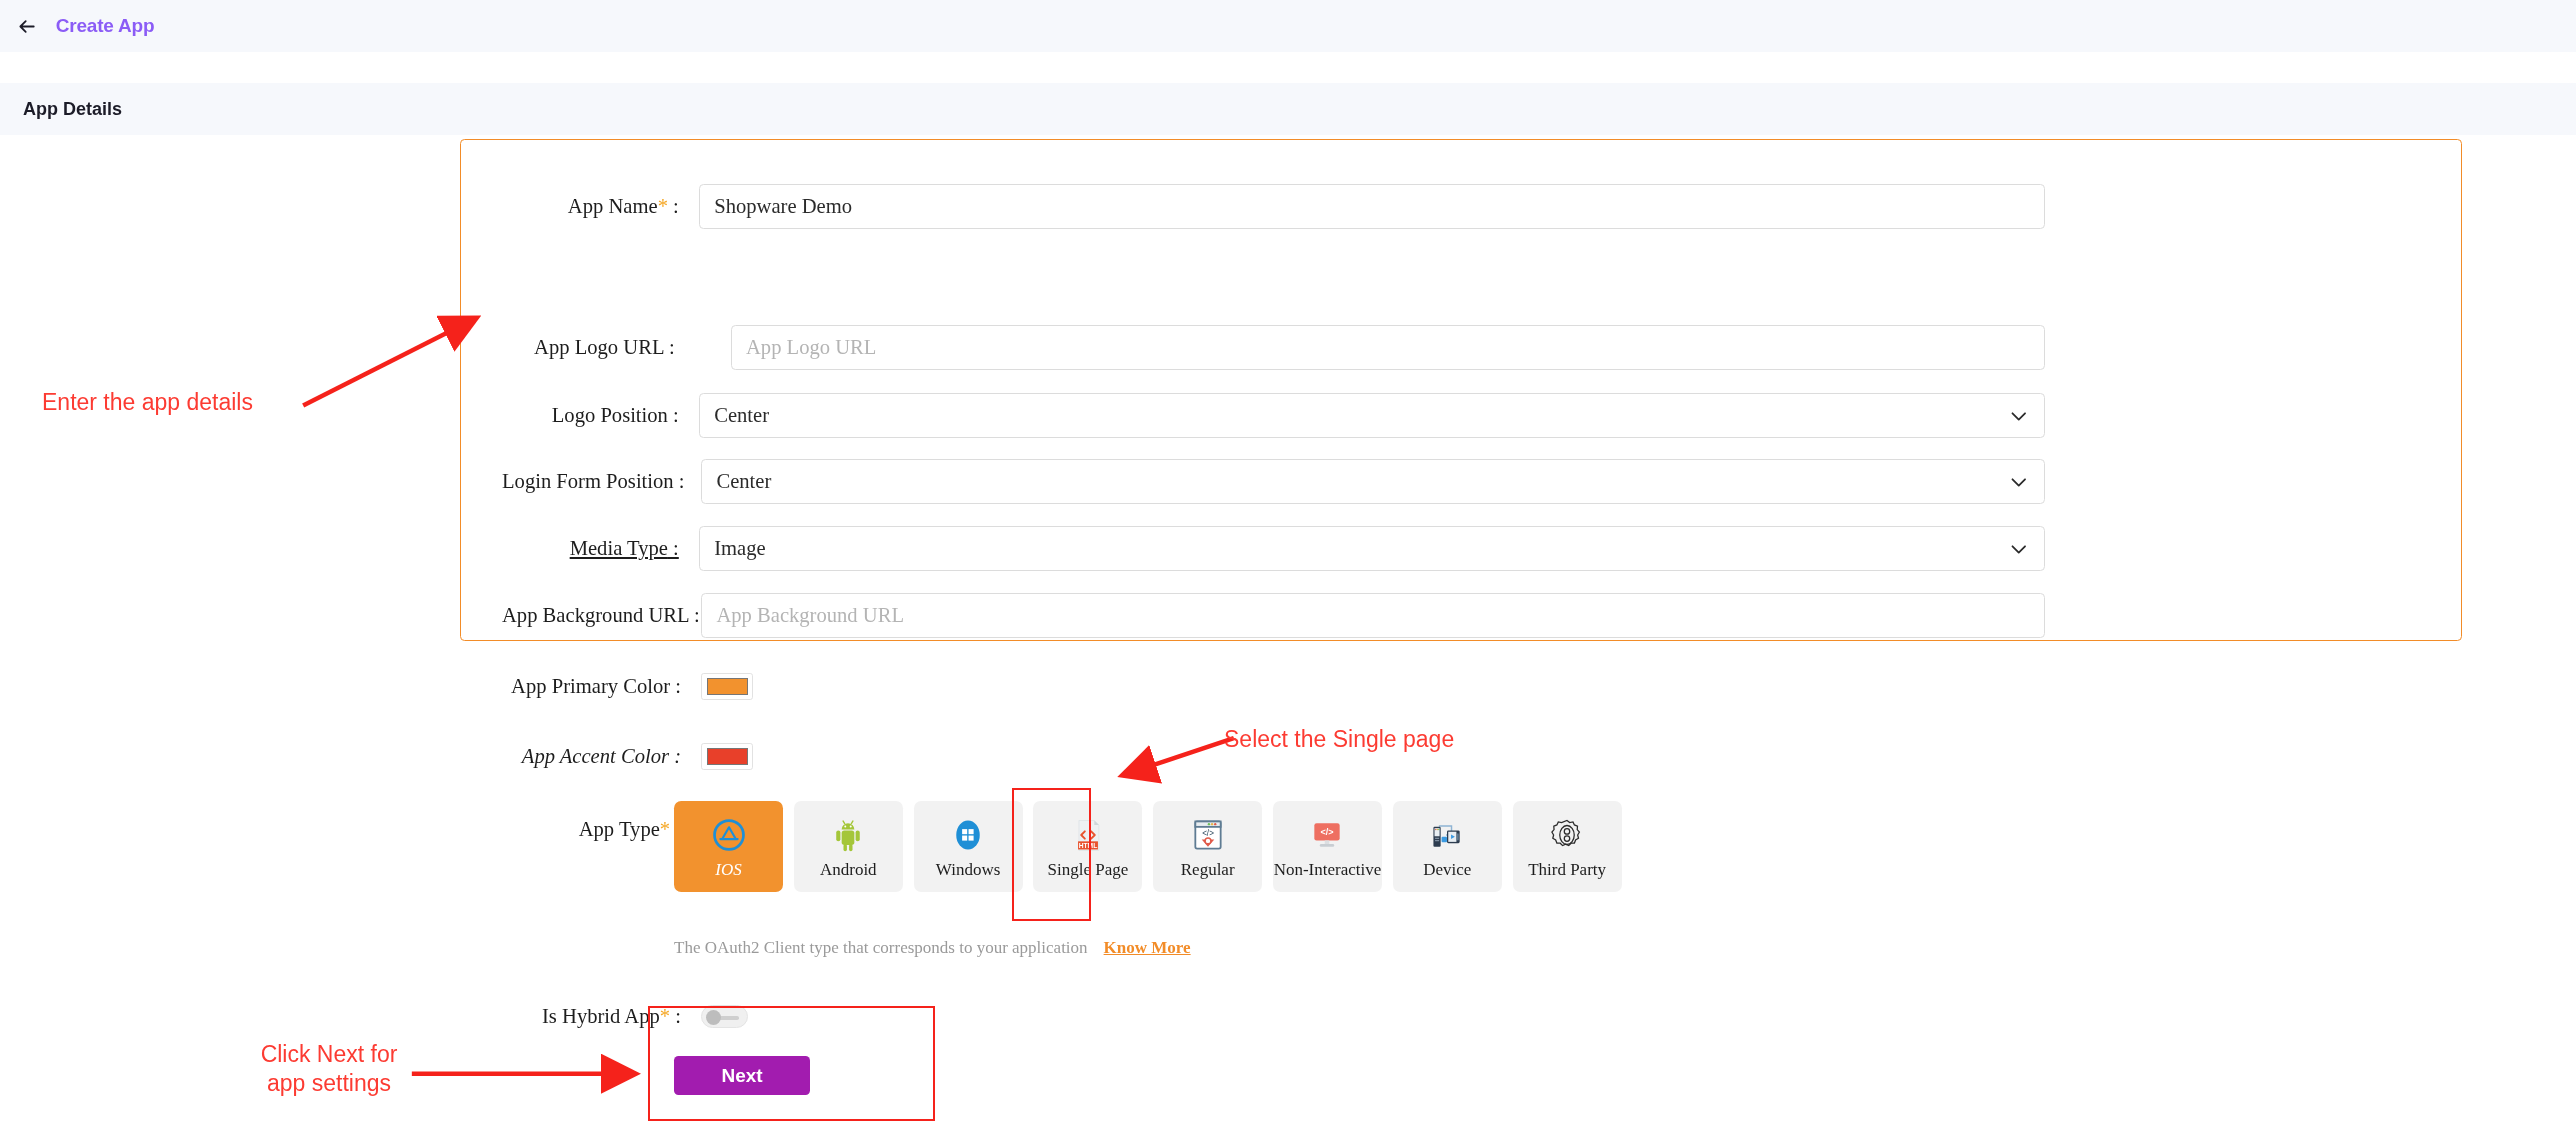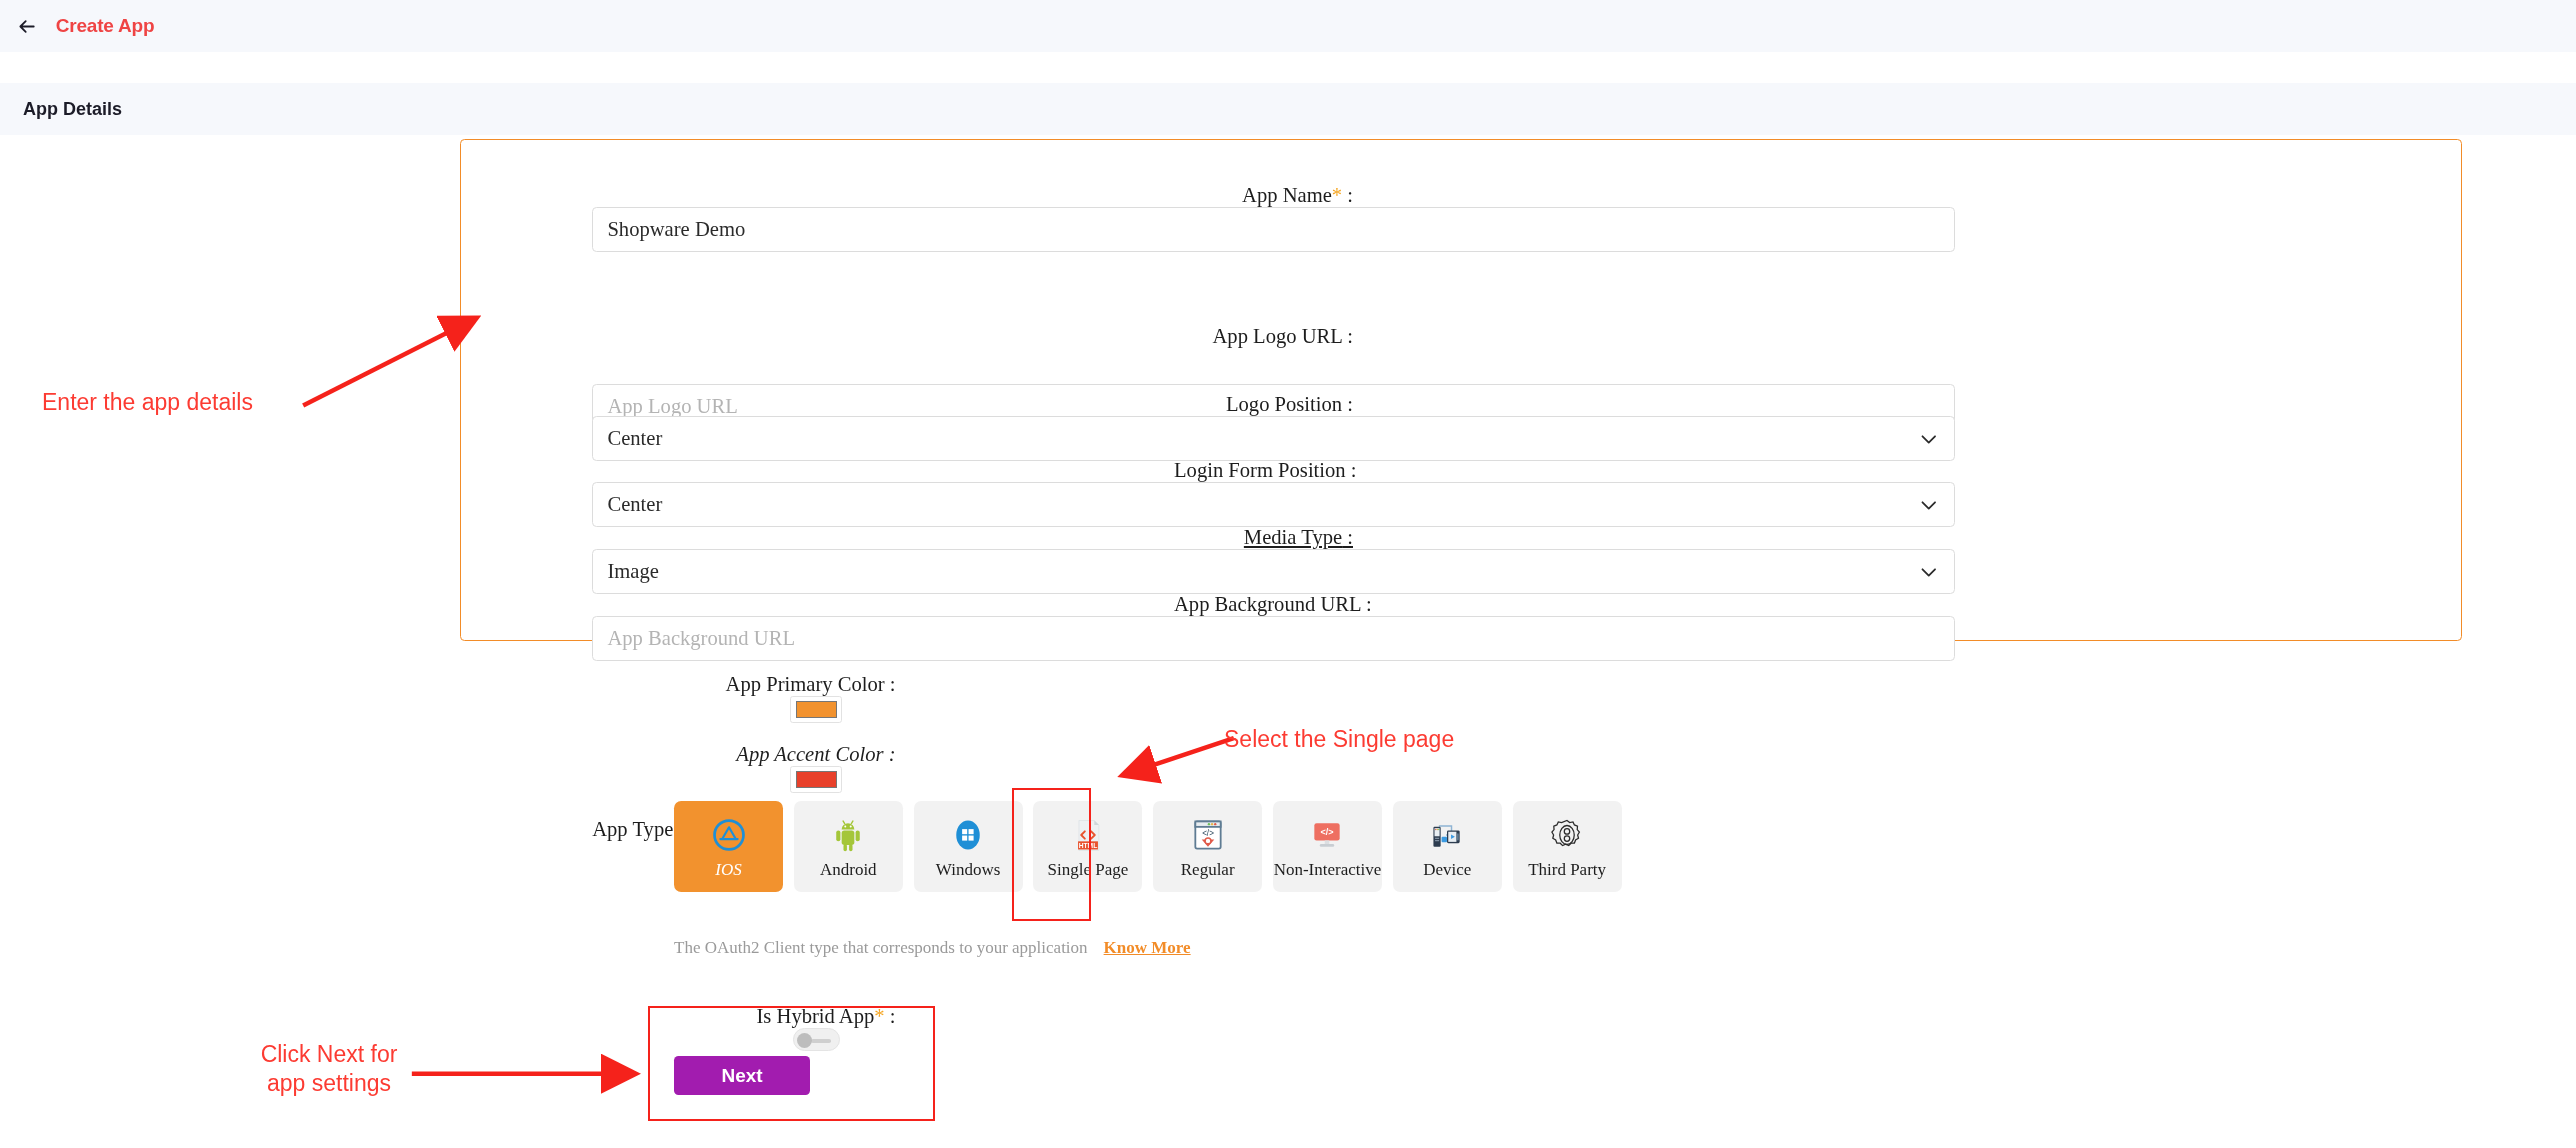--- a/index.html
+++ b/index.html
@@ -14,41 +14,41 @@
   
   .topbar {
     position:absolute; left:0; top:0; width:2576px; height:52px;
     background:#f6f8fc;
     display:flex; align-items:center; gap:14.4px; padding-left:14.4px;
   }
   .back-arrow { width:27px; height:27px; display:flex; align-items:center; justify-content:center; cursor:pointer; }
   .back-arrow svg { display:block; }
   .topbar-title {
     font-family:"Liberation Sans","DejaVu Sans",sans-serif;
-    font-weight:bold; font-size:19px; color:#ef4444; letter-spacing:-0.2px;
+    font-weight:bold; font-size:19px; color:#8b5cf6; letter-spacing:-0.2px;
   }
 
   
   .section-head {
     position:absolute; left:0; top:83px; width:2576px; height:52px;
     background:#f6f8fc; display:flex; align-items:center; padding-left:23px;
   }
   .section-head-title {
     font-family:"Liberation Sans","DejaVu Sans",sans-serif;
     font-weight:bold; font-size:18px; color:#1c1c28;
   }
 
   
   .details-panel {
     position:absolute; left:460px; top:139px; width:2002px; height:502px;
     border:1.8px solid #f28c28; border-radius:4.5px; background:#fff;
   }
 
   
-  .frow { position:absolute; display:flex; align-items:center;flex-direction:column; }
+  .frow { position:absolute; display:flex; align-items:center; }
   .flabel {
     text-align:right; font-size:20.6px; color:#1d1d1d;
     font-family:"Liberation Serif","DejaVu Serif",serif;
     white-space:nowrap;
   }
   .req { color:#f5a623; font-size:20.6px; }
   .fctl { position:relative; }
 
   .txtfield {
     width:100%; height:45px; border:0.9px solid #dcdcdc; border-radius:4.5px;

